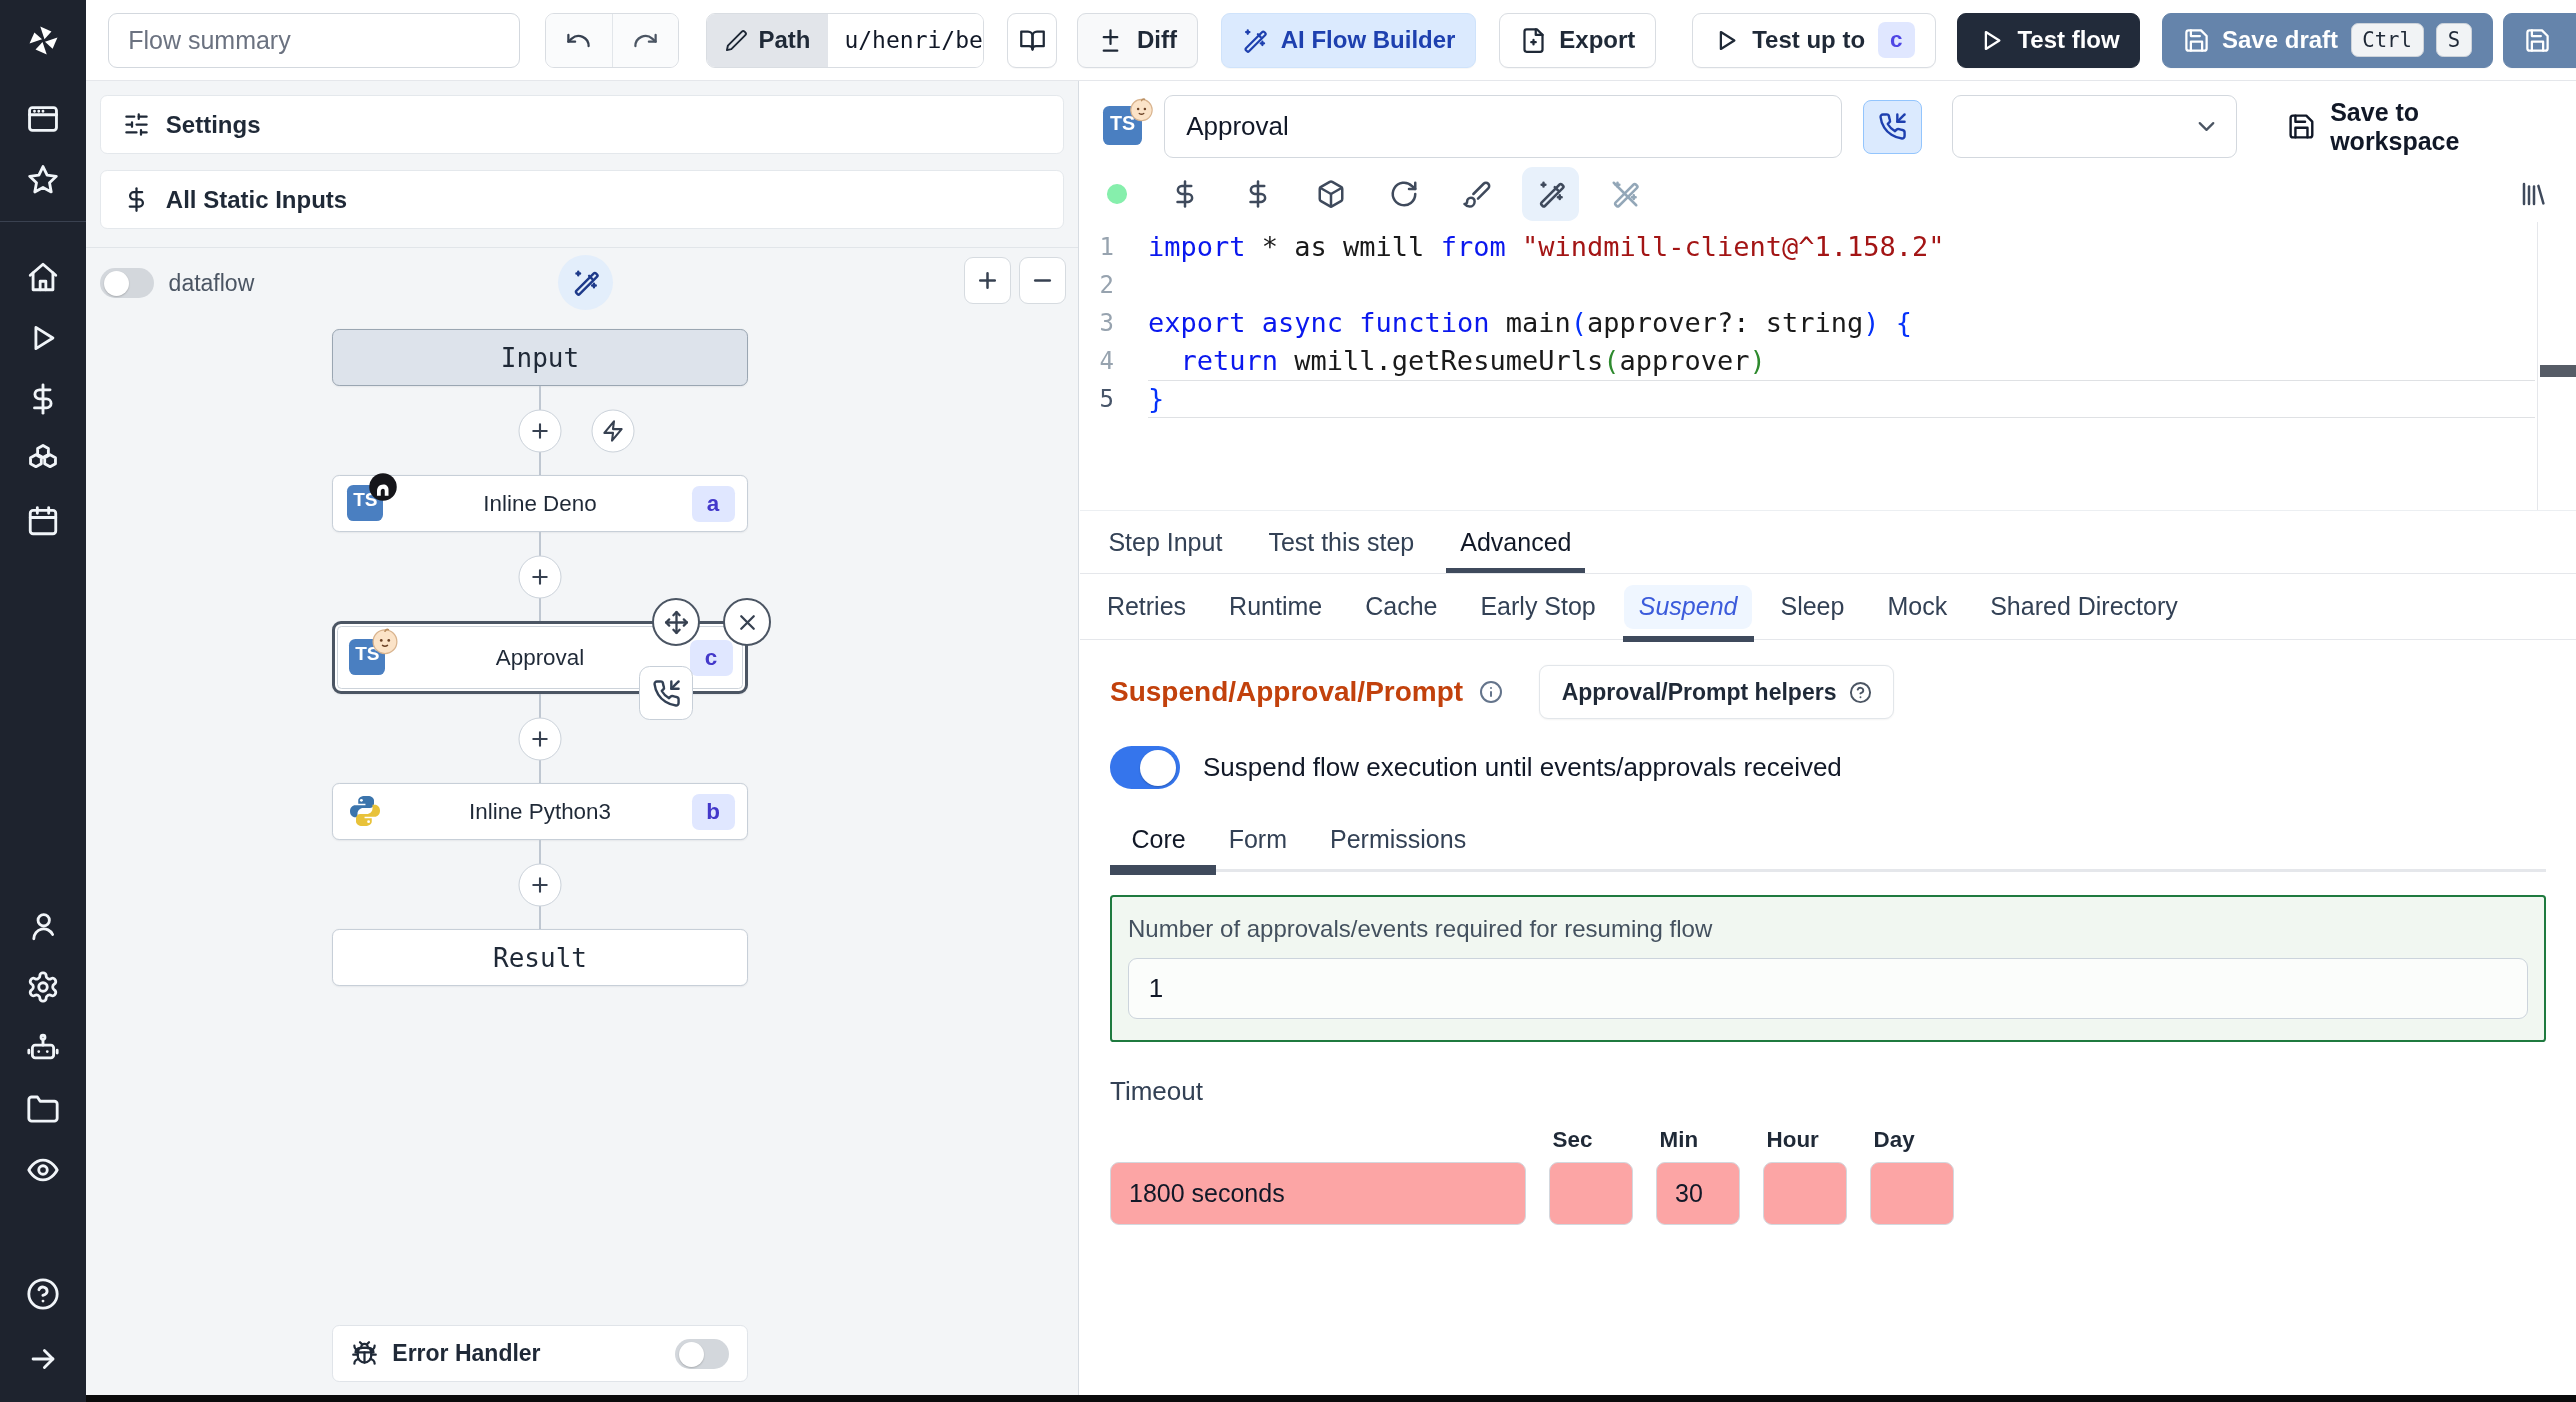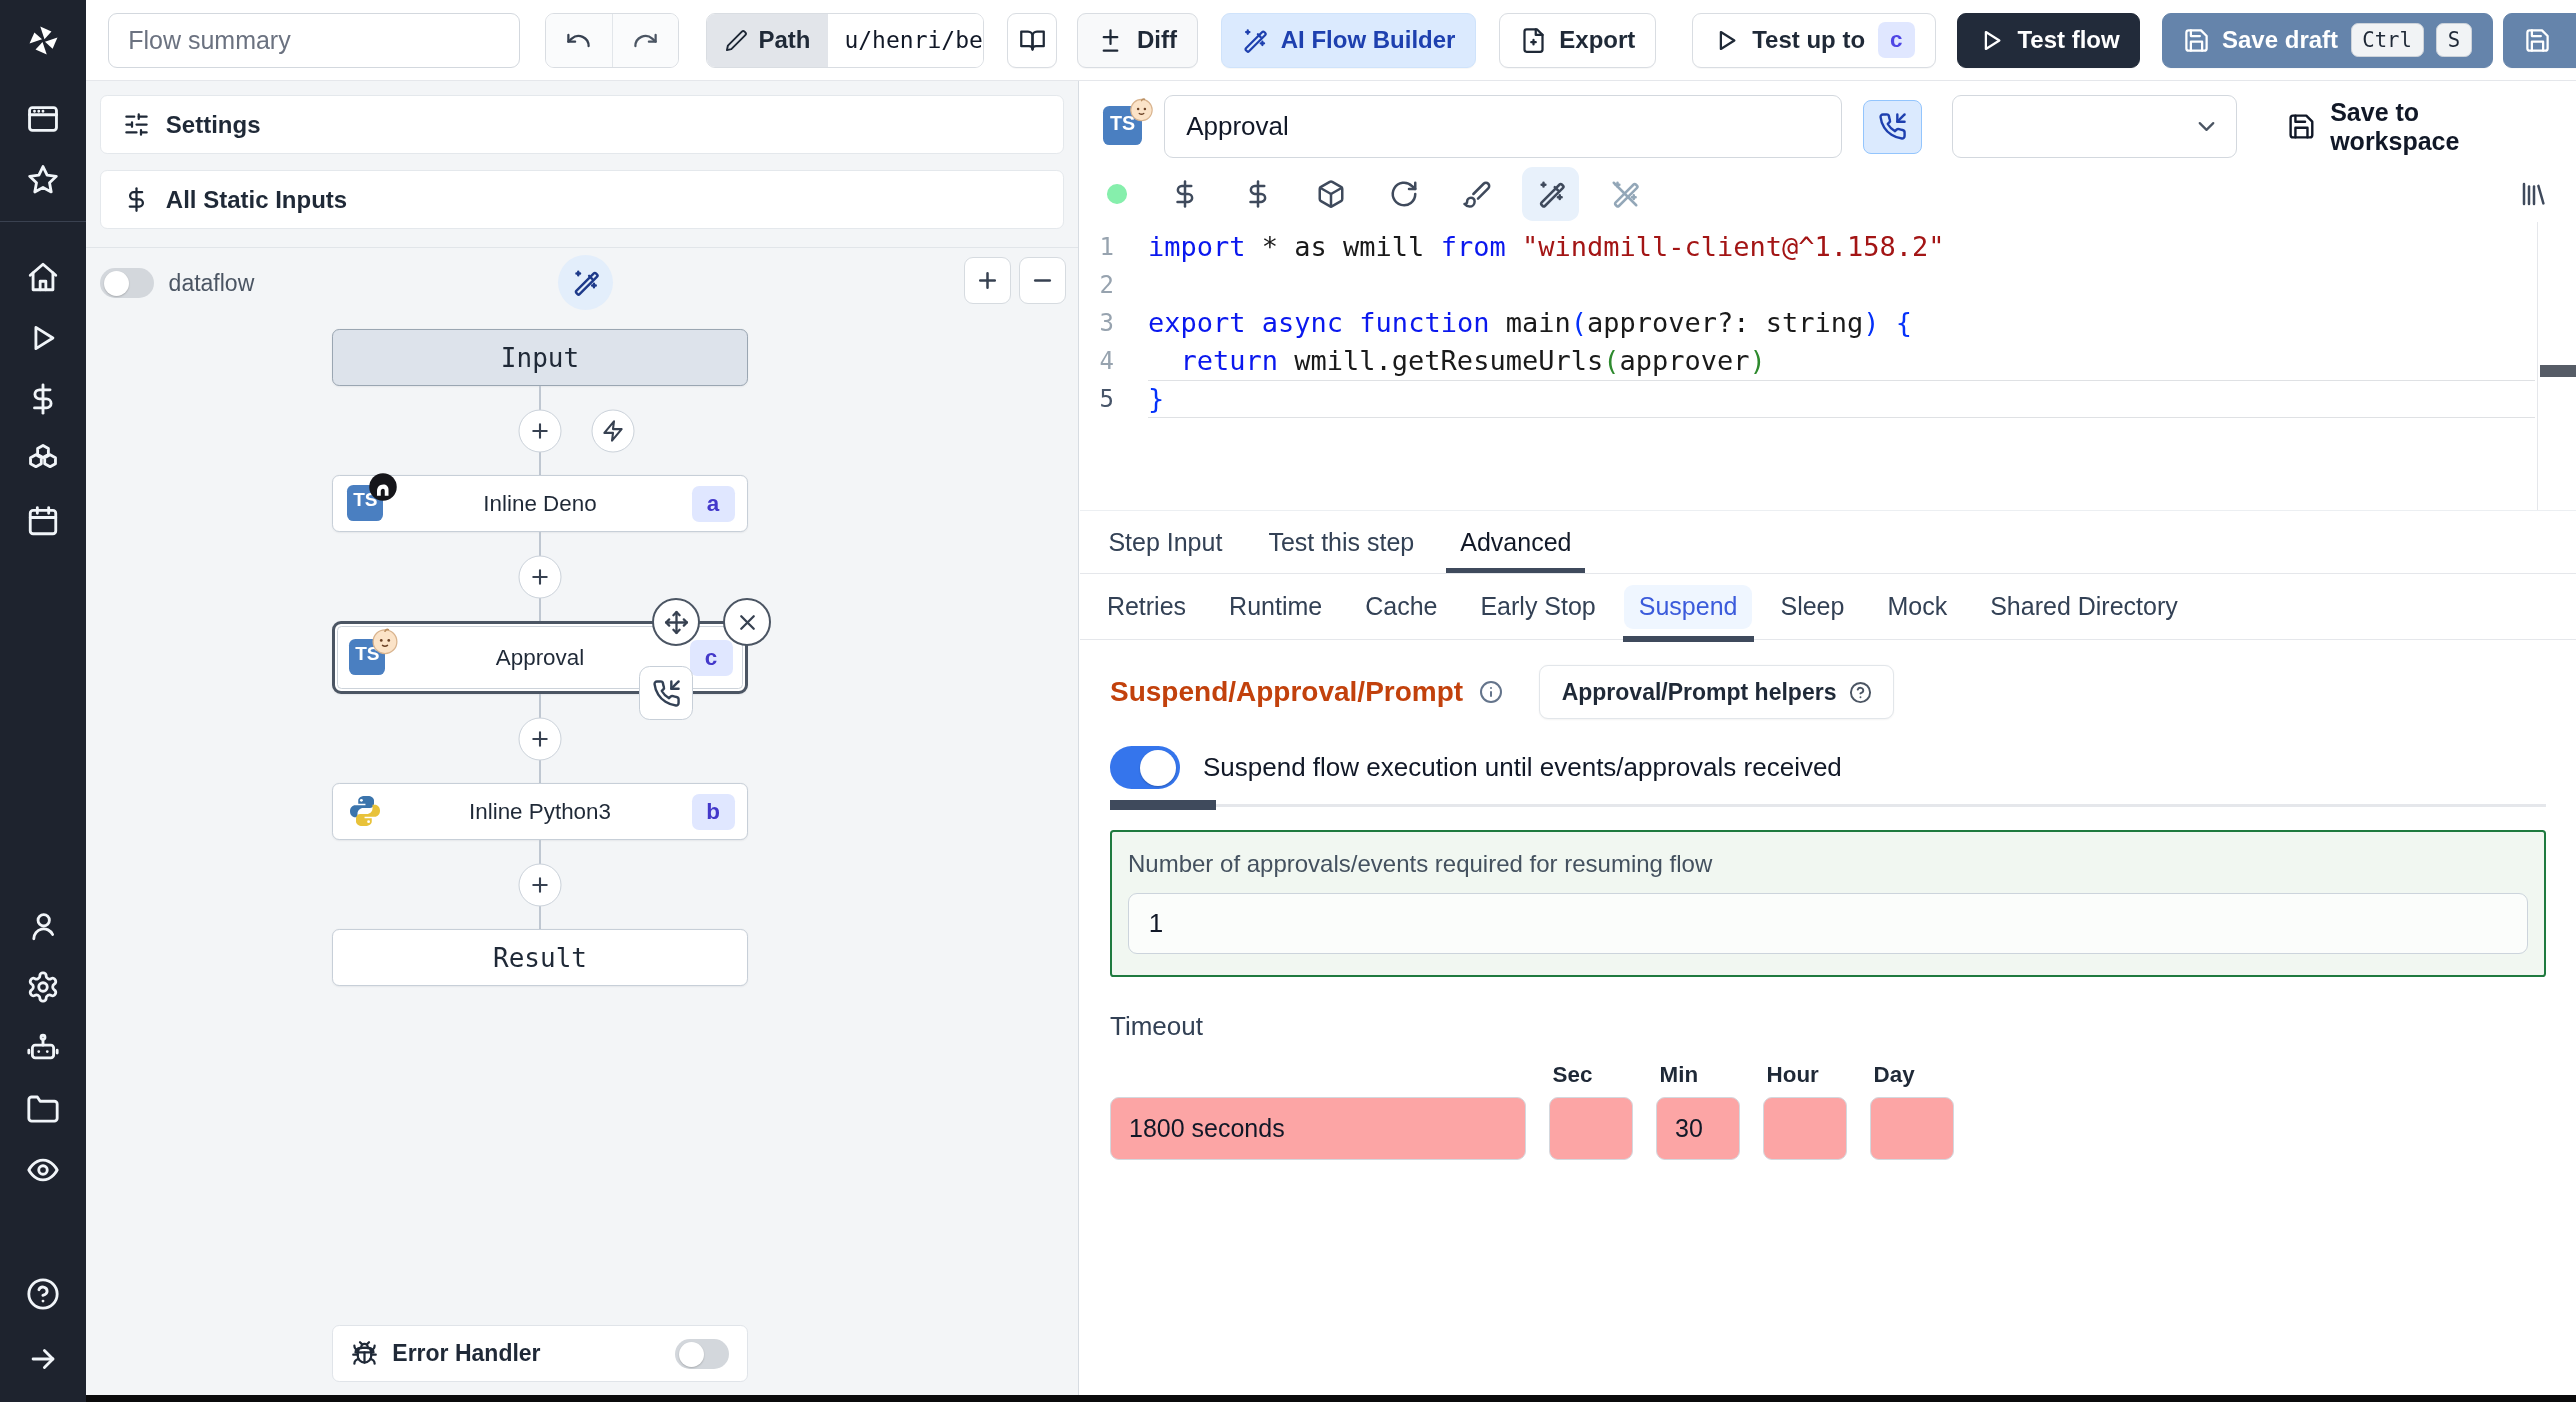--- a/index.html
+++ b/index.html
@@ -115,21 +115,21 @@
   .tok-p1 { color:#0431fa; } .tok-p2 { color:#2e8a2e; }
   .overview-ruler { position:absolute; right:38px; top:0; bottom:0; width:0.9px; background:#e5e7eb; }
   .ruler-mark { position:absolute; right:0; top:143px; width:36px; height:11.6px; background:#565c66; }
 
   .tabs-main { display:flex; border-top:0.9px solid #eceff2; border-bottom:0.9px solid #e5e7eb; height:64px; padding:0 5.4px; }
   .tab-m { display:flex; align-items:center; padding:0 23px; font-size:25px; color:#334155; cursor:pointer; position:relative; }
   .tab-m.active { color:#111827; }
   .tab-m.active::after { content:""; position:absolute; left:9px; right:9px; bottom:0; height:5.4px; background:#3f4a5c; }
   .tabs-sub { display:flex; align-items:center; border-bottom:0.9px solid #e5e7eb; height:66px; padding:0 5.4px; }
   .tab-s { display:flex; align-items:center; padding:0 21.5px; font-size:25px; color:#334155; cursor:pointer; position:relative; height:100%; }
-  .tab-s.active { color:#3b5bdb; }
+  .tab-s.active { color:#3b5bdb;font-style:italic; }
   .tab-s.active .pill { background:#eff6ff; border-radius:9px; padding:7.2px 14.3px; margin:0 -14.3px; }
   .tab-s.active::after { content:""; position:absolute; left:5.4px; right:5.4px; bottom:-2.7px; height:6.3px; background:#3f4a5c; }
 
   .suspend-section { padding:25px 30px; }
   .heading-row { display:flex; align-items:center; }
   .sus-heading { font-size:28px; font-weight:700; color:#c2410c; }
   .info-ic { margin-left:16px; color:#64748b; display:flex; }
   .info-ic svg { width:24px; height:24px; stroke:currentColor; fill:none; stroke-width:2; stroke-linecap:round; stroke-linejoin:round; }
   .helpers-btn { margin-left:36px; height:54px; display:inline-flex; align-items:center; gap:12.5px; border:1.3px solid #e2e6ea; border-radius:9px; padding:0 21.5px; font-size:23px; font-weight:600; color:#1f2937; background:#fff; box-shadow:0 0.9px 1.8px rgba(0,0,0,.05); cursor:pointer; }
   .helpers-btn svg { width:23px; height:23px; stroke:#4b5563; fill:none; stroke-width:2; stroke-linecap:round; stroke-linejoin:round; }
@@ -709,20 +709,25 @@
       </button>
     </div>
 
     <div class="toggle-row">
       <div class="toggle-lg">
           <div class="knob"></div>
         </div>
       <span class="toggle-lg-label">Suspend flow execution until events/approvals received</span>
     </div>
 
+    <div class="core-tabs">
+      <div class="tab-c active"><span>Core</span></div>
+      <div class="tab-c"><span>Form</span></div>
+      <div class="tab-c"><span>Permissions</span></div>
+    </div>
     <div class="core-track">
         <div class="core-bar"></div>
       </div>
 
     <div class="green-box">
       <div class="green-label">Number of approvals/events required for resuming flow</div>
       <input class="approvals-input" value="1" style="">
     </div>
 
     <div class="timeout-label">Timeout</div>

